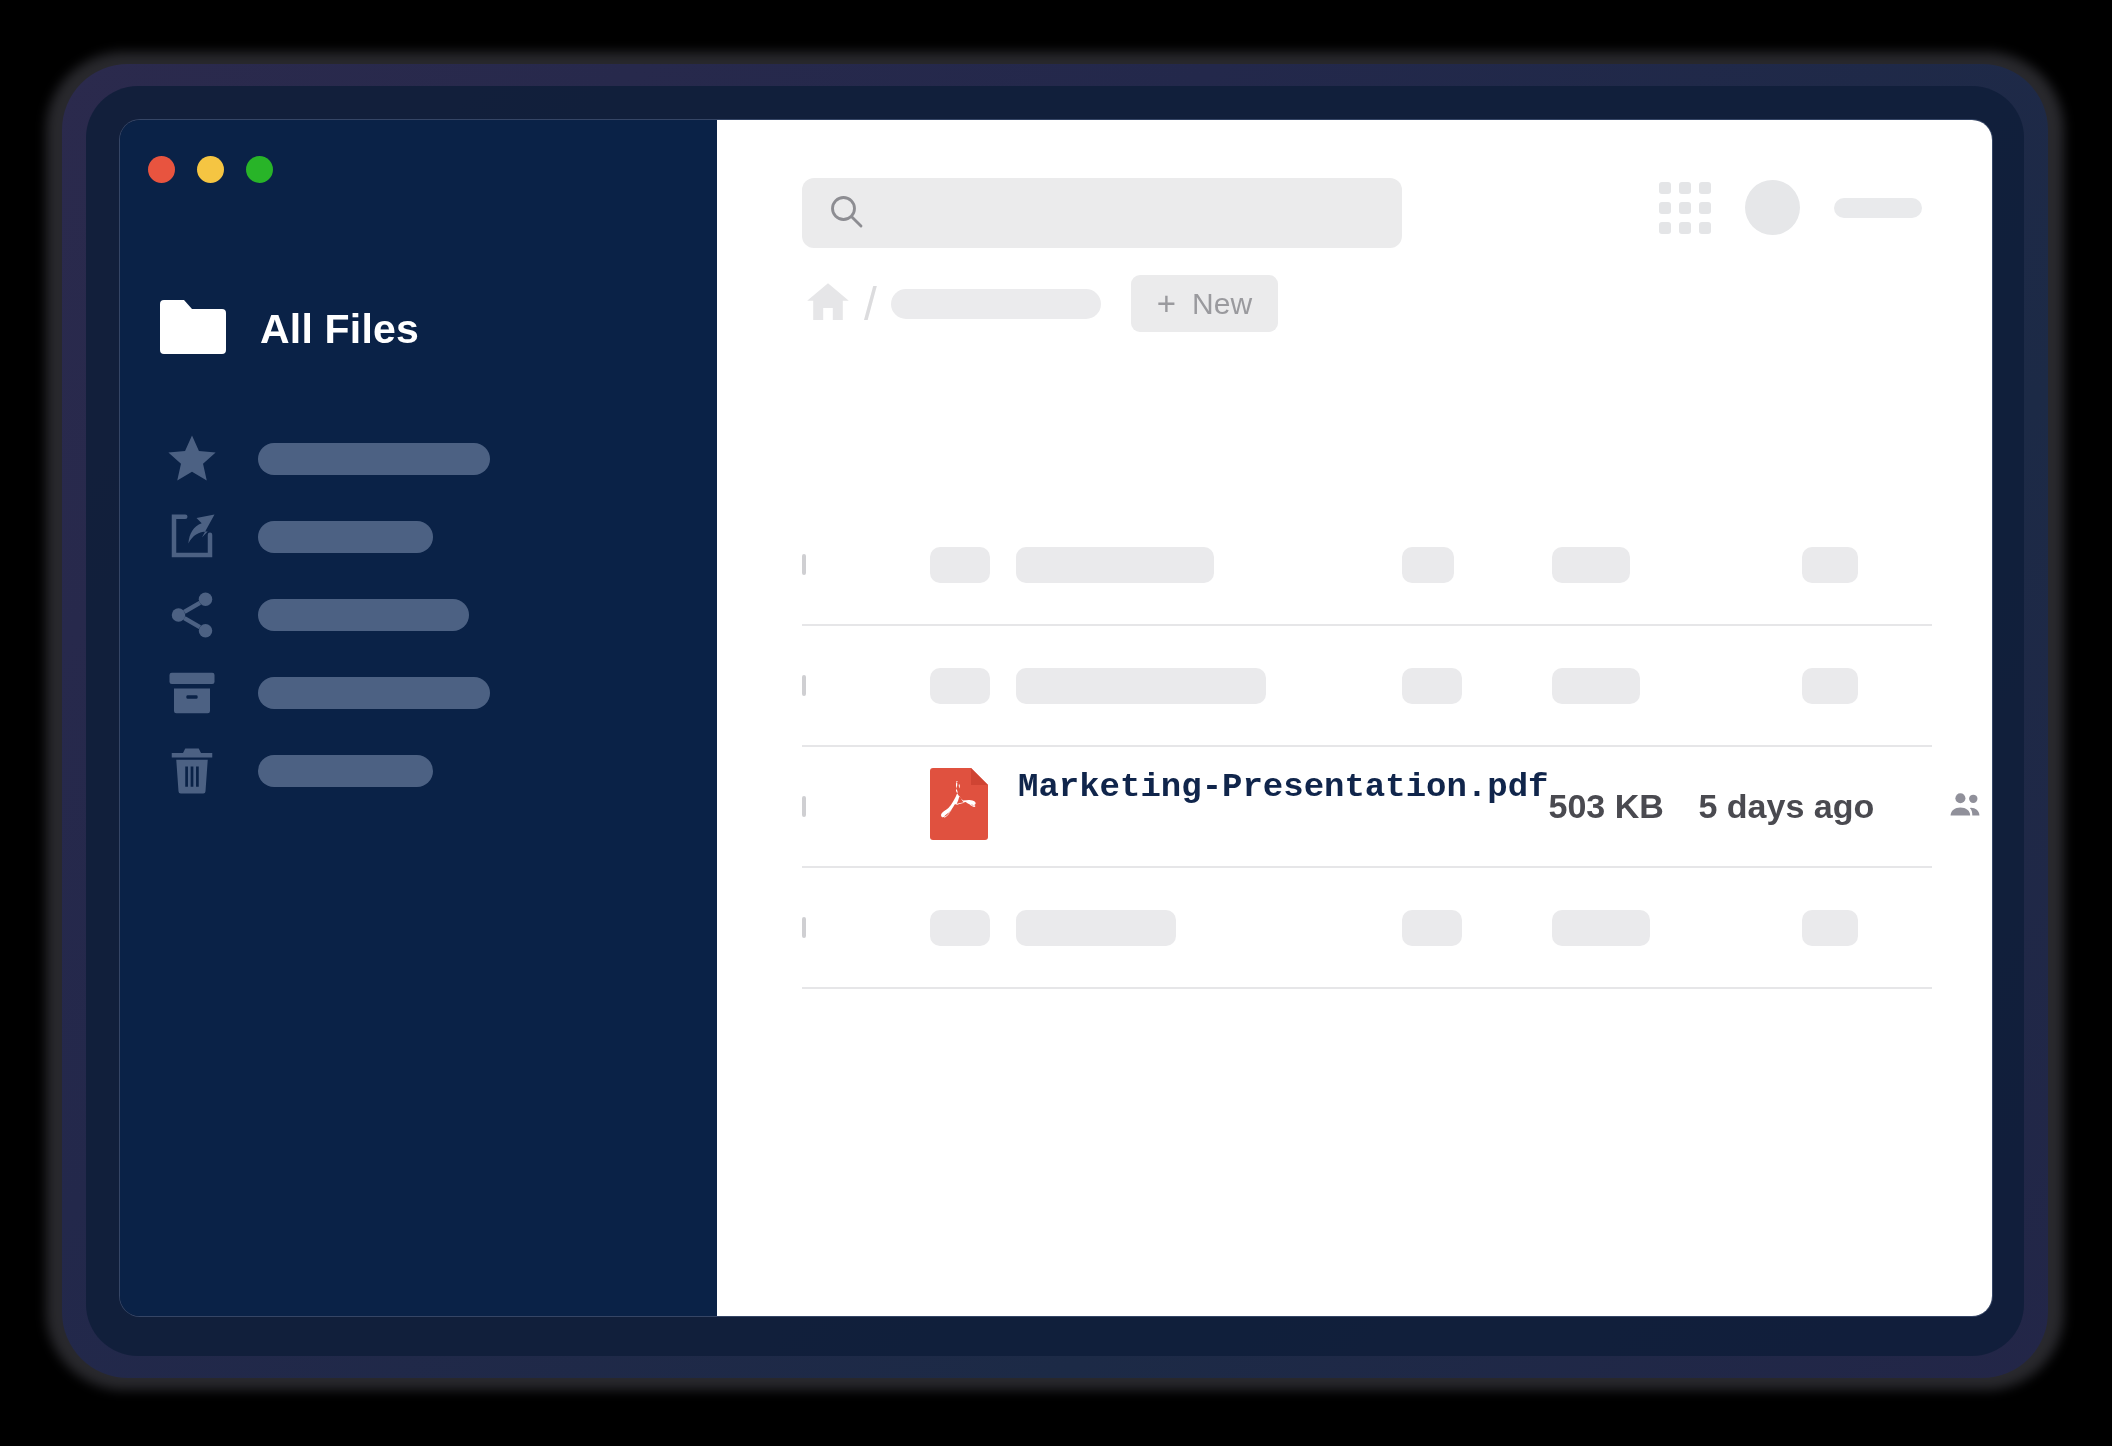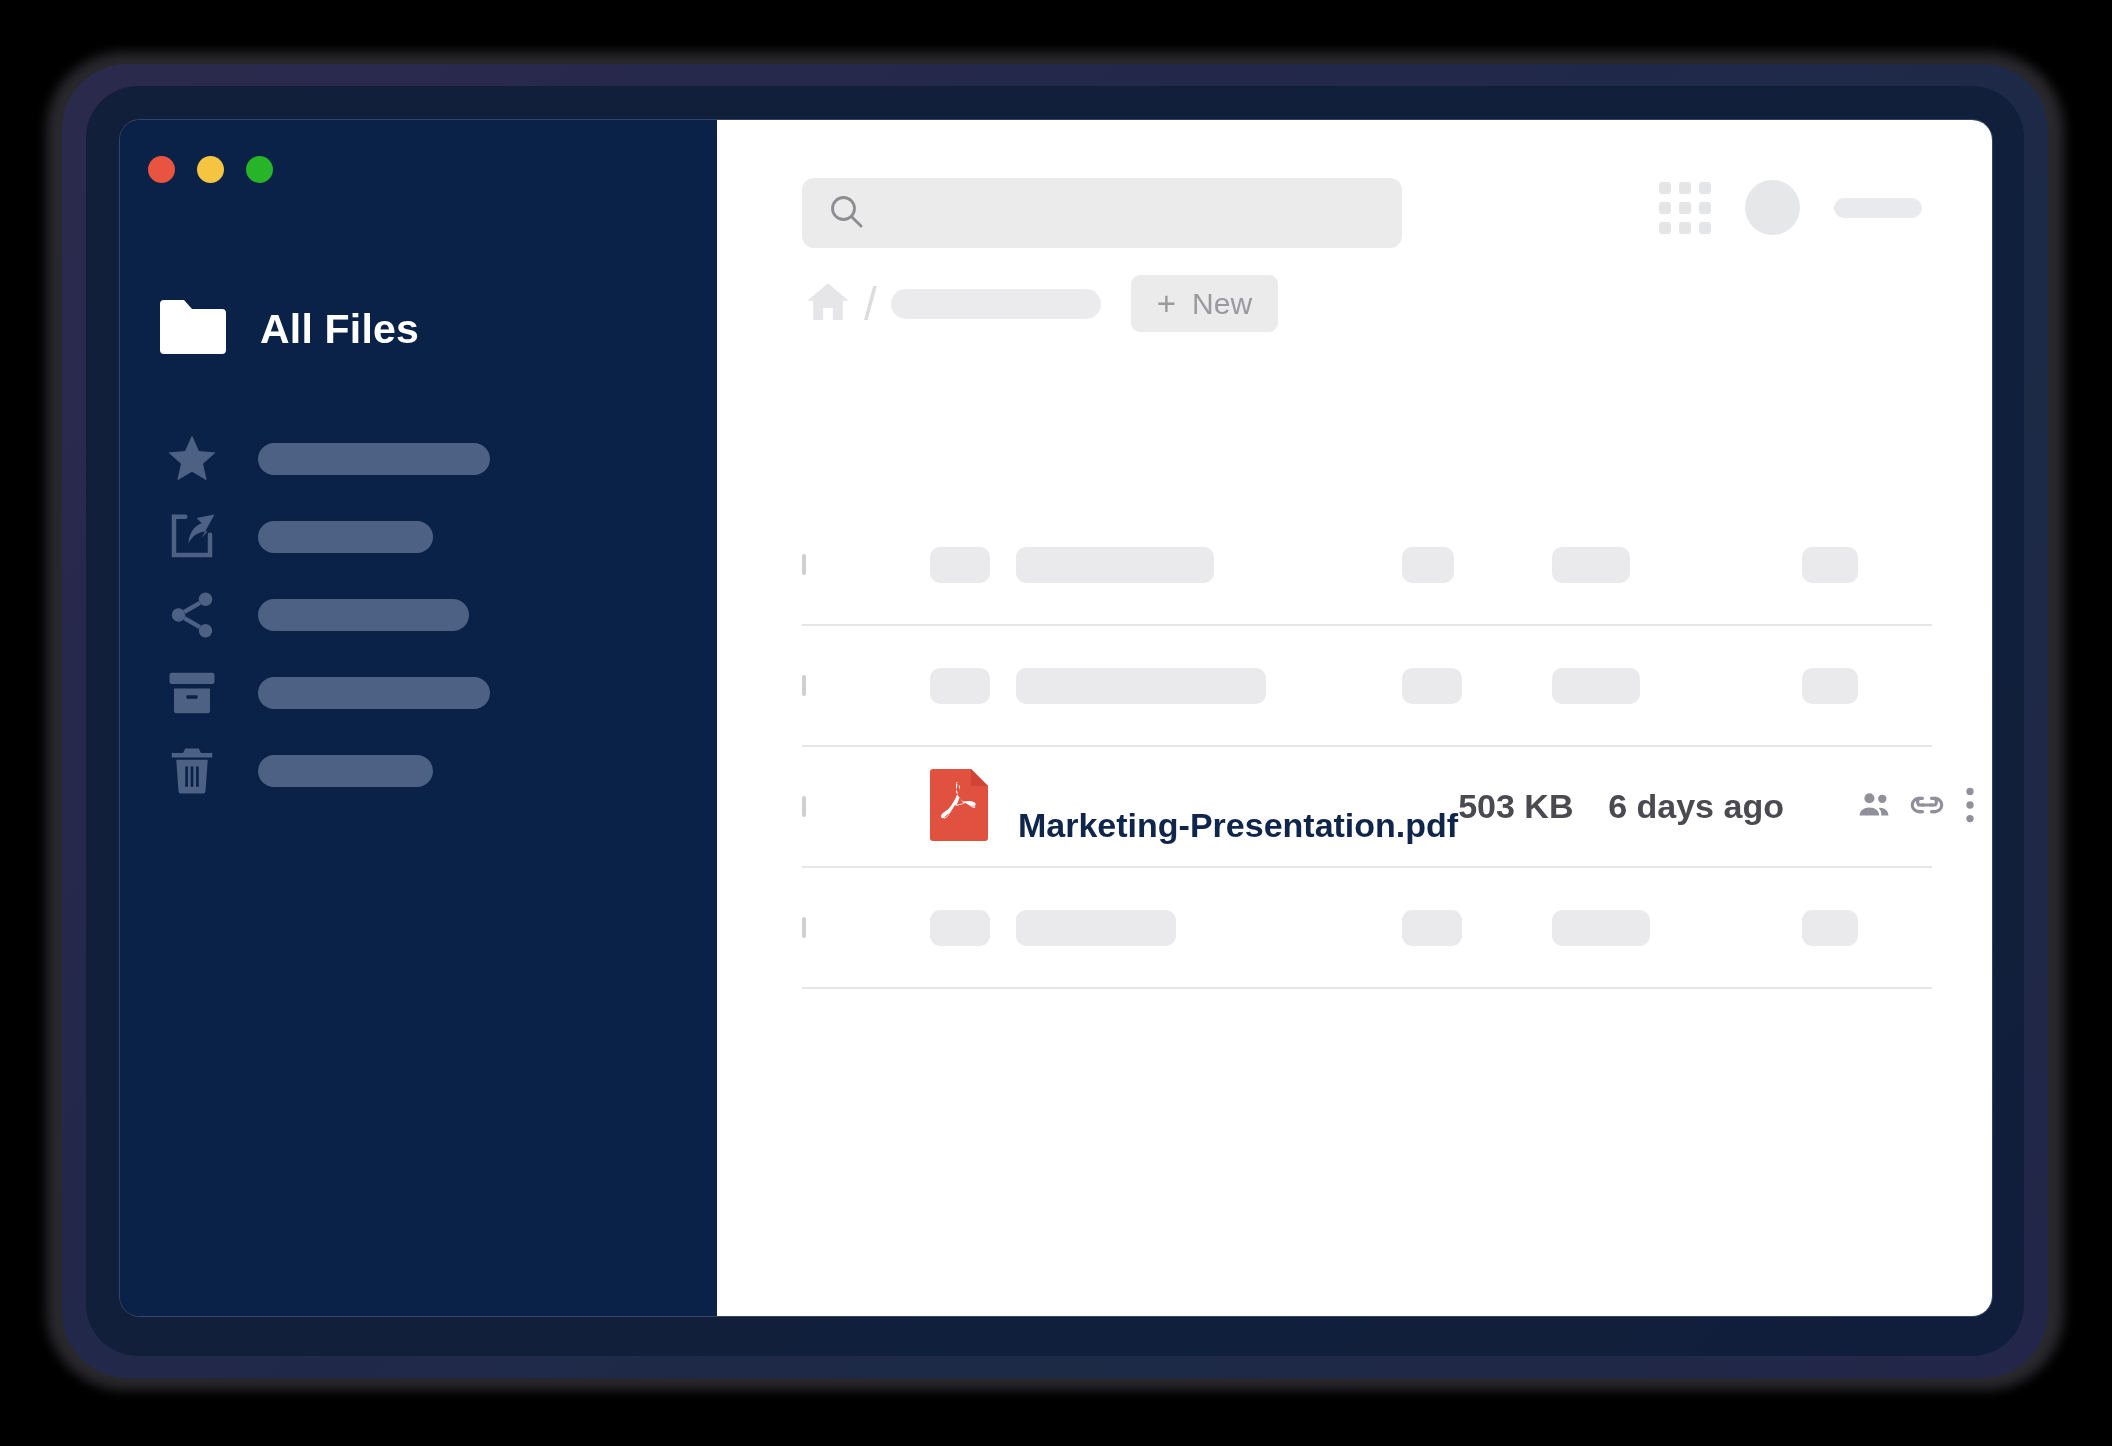--- a/index.html
+++ b/index.html
@@ -197,21 +197,21 @@
   }
 
   .row {
     display: flex;
     align-items: center;
     height: 119px;
     border-bottom: 2px solid #e6e6e8;
   }
   .row.skeleton .ph { background: #eaeaec; border-radius: 10px; height: 36px; }
   .ph-icon { width: 60px; height: 36px; background: #eaeaec; border-radius: 10px; margin-right: 26px; }
-  .name-cell { display: flex; align-items: flex-end; }
+  .name-cell { display: flex; align-items: flex-start; font-family: Liberation Mono, monospace; }
 
   .row.active { border-bottom: 2px solid #e6e6e8; }
   .file-name {
     color: #10254b;
     font-size: 34px;
     font-weight: 700;
     margin-left: 30px;
     white-space: nowrap;
   }
   .cell-text { color: #4a4a50; font-size: 34px; font-weight: 600; }
@@ -390,21 +390,21 @@
             <span>
               <svg width="58" height="72" viewBox="0 0 58 72">
                 <path d="M0 3a3 3 0 0 1 3-3h38l17 17v52a3 3 0 0 1-3 3H3a3 3 0 0 1-3-3z" fill="#e0513f"></path>
                 <path d="M41 0l17 17H41z" fill="#cf4433"></path>
                 <path d="M29 13c-2.6 0-3.3 2.3-2.9 5.2.4 2.6 1.6 5.7 1.6 5.7-2.4 6.3-5.9 12.4-9.3 16.1-4.2 3.2-8.6 5.6-7 8.4 1.3 2.3 5.2-.3 7.8-3.6 2.1-2.7 4.1-6 5.4-8.3 3.4-1.2 7.5-2.1 11.1-2.5 3 2.4 7.4 4.6 9.4 2.6 2-2-1.2-4.5-5.6-4.6-2-.1-4.3.2-6.4.6-3-2.6-5.6-6.2-7.2-9.8.7-2.4 1.6-5.3 1.4-7.5-.2-1.7-1.2-2.3-2.3-2.3zm.1 3.3c.8 0 .9 1.9.4 4.3-.9-2.2-.9-4.3-.4-4.3zm.4 11.6c1.3 2.6 3 5 4.8 6.9-2.6.5-5.4 1.3-8.1 2.2 1.4-2.7 2.5-5.8 3.3-9.1zm12.7 8.8c2.3.1 3.2 1 3.2 1.4 0 .5-.3.8-1.1.8-1.1 0-2.9-.9-4.6-2.1.8-.1 1.7-.1 2.5-.1zM21.7 41.4c-1.6 2.8-3.2 5.1-4.5 6.4-1.6 1.6-2.8 2.1-3.1 1.6-.4-.6 1.2-2.2 3.3-3.8 1.2-.9 2.7-2.3 4.3-4.2z" fill="#ffffff"></path>
               </svg>
             </span>
             <span class="file-name">Marketing-Presentation.pdf</span>
           </div>
           <div class="c-size cell-text">503 KB</div>
-          <div class="c-mod cell-text">6 days ago</div>
+          <div class="c-mod cell-text">5 days ago</div>
           <div class="c-act">
             <span class="actions">
               <span>
                 <svg width="34" height="28" viewBox="0 0 24 20">
                   <g fill="#90909a">
                     <circle cx="8" cy="5.2" r="3.6"></circle>
                       <circle cx="17.2" cy="5.6" r="3"></circle>
                     <path d="M1 17.5c0-3.6 3.1-5.8 7-5.8s7 2.2 7 5.8z"></path>
                     <path d="M15.6 11.9c3 .2 6 1.9 6 5.6h-5.1c0-2.2-.4-4-1.8-5.4z"></path>
                   </g>

